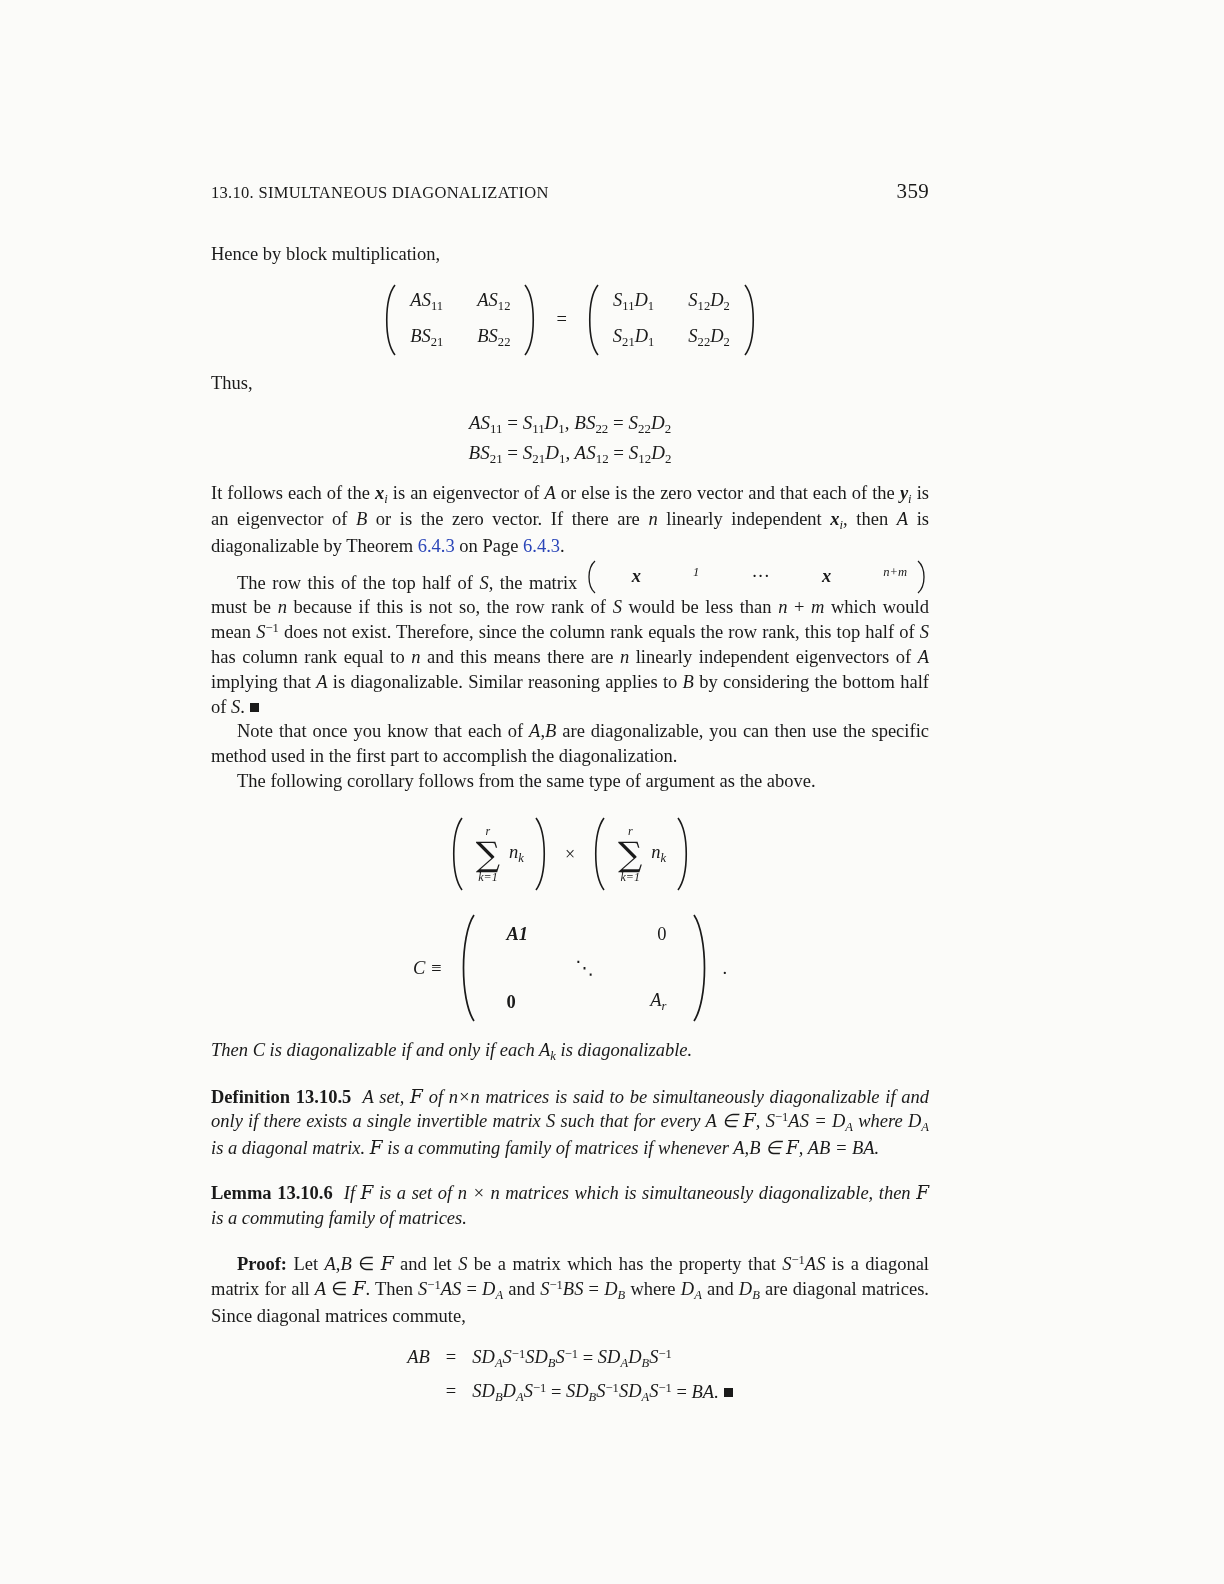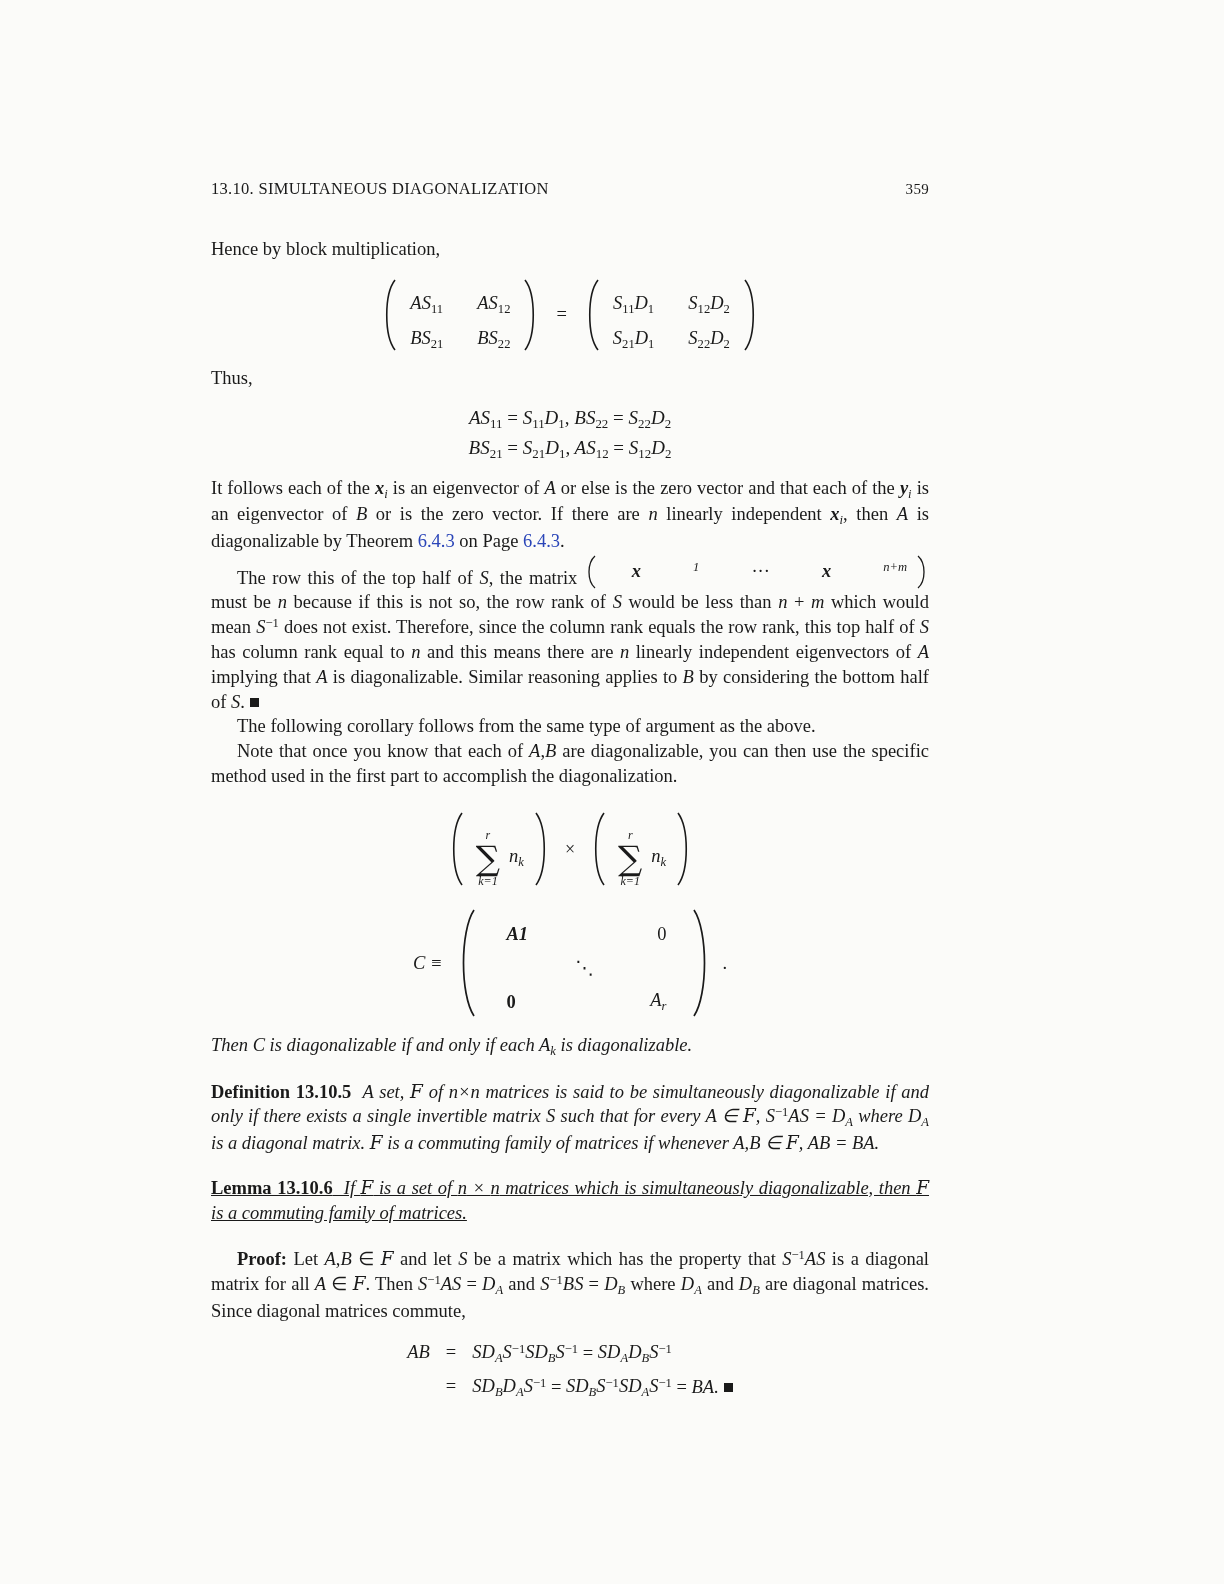--- a/index.html
+++ b/index.html
@@ -33,21 +33,21 @@
     justify-content: space-between;
     align-items: baseline;
     font-size: 16.5px;
     letter-spacing: 0.3px;
     margin-bottom: 38px;
   }
   .running-head .head-left {
     font-variant: small-caps;
   }
   .running-head .head-right {
-    font-size: 15px;
+    font-size: 21px;
   }
   p {
     margin: 0 0 0 0;
     font-size: 18.5px;
     line-height: 1.345;
     text-align: justify;
   }
   p.indent { text-indent: 26px; }
   p.spaced { margin-top: 14px; }
   .it { font-style: italic; }
@@ -70,21 +70,21 @@
   .eqblock {
     text-align: center;
     margin: 16px 0 14px 0;
     font-size: 18.5px;
   }
   .disp-center { display: flex; justify-content: center; align-items: center; }
 
   
   .matrix {
     display: inline-flex;
-    align-items: flex-end;
+    align-items: center;
     vertical-align: middle;
   }
   .paren {
     display: inline-block;
     font-size: 18px;
     line-height: 1;
   }
   .paren svg { display: block; }
   .mgrid {
     display: inline-grid;
@@ -252,23 +252,23 @@
             <span class="bold-vec">x</span>
             <sub>n+m</sub>
           </span>
           <span class="paren">
             <svg width="13" height="36" viewBox="0 0 13 36">
               <path d="M2 2 C10 9, 10 27, 2 34" stroke="#1a1a1a" stroke-width="1.3" fill="none"></path>
             </svg>
           </span>
         </span><span> must be </span><span class="math">n</span><span> because if this is not so, the row rank of </span><span class="math">S</span><span> would be less than </span><span class="math">n</span><span class="up"> + </span><span class="math">m</span><span> which would mean </span><span class="math">S</span><sup>−1</sup><span> does not exist.  Therefore, since the column rank equals the row rank, this top half of </span><span class="math">S</span><span> has column rank equal to </span><span class="math">n</span><span> and this means there are </span><span class="math">n</span><span> linearly independent eigenvectors of </span><span class="math">A</span><span> implying that </span><span class="math">A</span><span> is diagonalizable.  Similar reasoning applies to </span><span class="math">B</span><span> by considering the bottom half of </span><span class="math">S</span><span>.</span><span class="qed"></span></p>
 
+    <p class="indent"><span>Note that once you know that each of </span><span class="math">A</span><span class="up">,</span><span class="math">B</span><span> are diagonalizable, you can then use the specific method used in the first part to accomplish the diagonalization.</span></p>
+
     <p class="indent"><span>The following corollary follows from the same type of argument as the above.</span></p>
-
-    <p class="indent"><span>Note that once you know that each of </span><span class="math">A</span><span class="up">,</span><span class="math">B</span><span> are diagonalizable, you can then use the specific method used in the first part to accomplish the diagonalization.</span></p>
 
 
     <div class="eqblock disp-center" style="margin-top:22px;margin-bottom:20px;">
       <span class="matrix">
         <span class="paren">
           <svg width="20" height="76" viewBox="0 0 20 76">
               <path d="M17 2 C6 17, 6 59, 17 74" stroke="#1a1a1a" stroke-width="1.6" fill="none"></path>
             </svg>
         </span>
         <span class="suminner">
@@ -330,21 +330,21 @@
             </svg>
         </span>
       </span>
       <span style="margin-left:8px;">.</span>
     </div>
 
     <p class="it">Then <span class="math">C</span> is diagonalizable if and only if each <span class="math">A<sub>k</sub></span> is diagonalizable.</p>
 
     <p class="spaced" style="margin-top:20px;"><span class="bf">Definition 13.10.5</span><span class="it">&nbsp; A set, <span class="scr">F</span> of <span class="math">n</span>×<span class="math">n</span> matrices is said to be simultaneously diagonalizable if and only if there exists a single invertible matrix <span class="math">S</span> such that for every <span class="math">A</span> ∈ <span class="scr">F</span>, <span class="math">S</span><sup>−1</sup><span class="math">AS</span> = <span class="math">D<sub>A</sub></span> where <span class="math">D<sub>A</sub></span> is a diagonal matrix. <span class="scr">F</span> is a commuting family of matrices if whenever <span class="math">A</span>,<span class="math">B</span> ∈ <span class="scr">F</span>, <span class="math">AB</span> = <span class="math">BA</span>.</span></p>
 
-    <p class="spaced" style="margin-top:20px;text-decoration:underline;"><span class="bf">Lemma 13.10.6</span><span class="it">&nbsp; If <span class="scr">F</span> is a set of <span class="math">n</span> × <span class="math">n</span> matrices which is simultaneously diagonalizable, then <span class="scr">F</span> is a commuting family of matrices.</span></p>
+    <p class="spaced" style="margin-top:20px;"><span class="bf">Lemma 13.10.6</span><span class="it">&nbsp; If <span class="scr">F</span> is a set of <span class="math">n</span> × <span class="math">n</span> matrices which is simultaneously diagonalizable, then <span class="scr">F</span> is a commuting family of matrices.</span></p>
 
     <p class="spaced indent" style="margin-top:22px;"><span class="bf">Proof:</span> Let <span class="math">A</span>,<span class="math">B</span> ∈ <span class="scr">F</span> and let <span class="math">S</span> be a matrix which has the property that <span class="math">S</span><sup>−1</sup><span class="math">AS</span> is a diagonal matrix for all <span class="math">A</span> ∈ <span class="scr">F</span>. Then <span class="math">S</span><sup>−1</sup><span class="math">AS</span> = <span class="math">D<sub>A</sub></span> and <span class="math">S</span><sup>−1</sup><span class="math">BS</span> = <span class="math">D<sub>B</sub></span> where <span class="math">D<sub>A</sub></span> and <span class="math">D<sub>B</sub></span> are diagonal matrices. Since diagonal matrices commute,</p>
 
     <div class="proof-eq">
       <span class="lhs">AB</span>
       <span class="rel">=</span>
       <span class="rhs"><span class="math">SD<sub>A</sub>S</span><sup>−1</sup><span class="math">SD<sub>B</sub>S</span><sup>−1</sup> <span class="up">=</span> <span class="math">SD<sub>A</sub>D<sub>B</sub>S</span><sup>−1</sup></span>
       <span class="lhs"></span>
       <span class="rel">=</span>
       <span class="rhs"><span class="math">SD<sub>B</sub>D<sub>A</sub>S</span><sup>−1</sup> <span class="up">=</span> <span class="math">SD<sub>B</sub>S</span><sup>−1</sup><span class="math">SD<sub>A</sub>S</span><sup>−1</sup> <span class="up">=</span> <span class="math">BA</span>.<span class="qed"></span></span>

